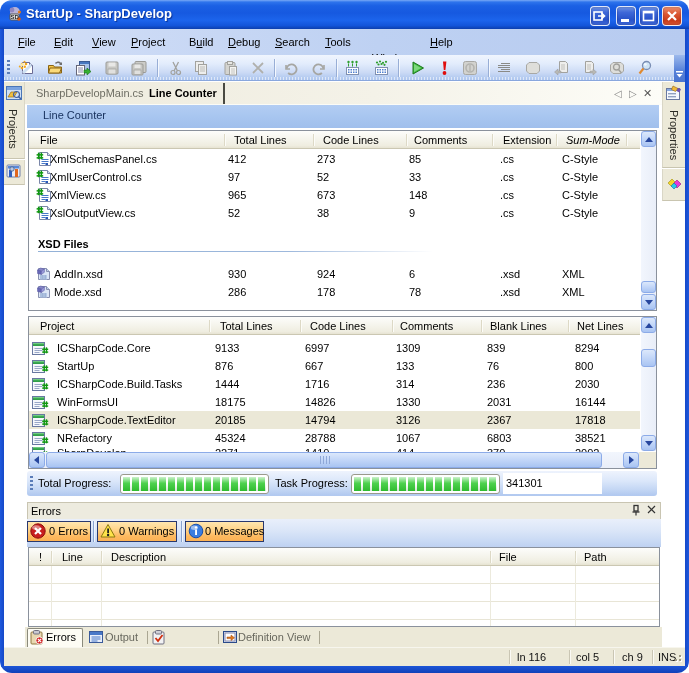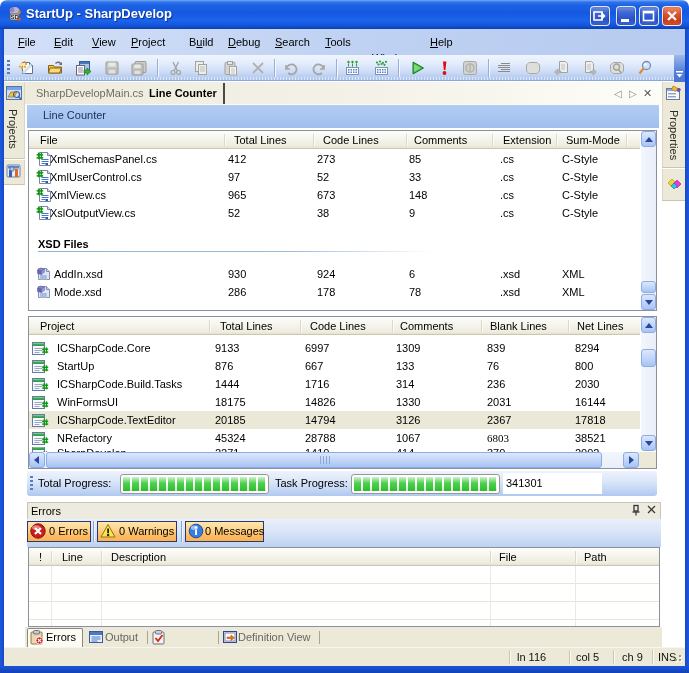--- a/index.html
+++ b/index.html
@@ -1,16 +1,16 @@
 <!DOCTYPE html>
 <html><head><meta charset="utf-8">
 <style>
 html,body{margin:0;padding:0;background:#fff;}
 *{box-sizing:border-box;}
-#win{position:relative;width:689px;height:673px;overflow:hidden;font-family:"Liberation Sans",sans-serif;font-size:11px;color:#000;background:#fff;}
+#win{position:relative;width:689px;height:673px;overflow:hidden;font-family:"Liberation Sans",sans-serif;font-size:11px;color:#000;background:#fff;border-radius:12px;}
 .ab{position:absolute;}
 
 #title{left:0;top:0;width:689px;height:29px;border-radius:7px 7px 0 0;
 background:linear-gradient(180deg,#79a9f6 0%,#2e74ec 7%,#1b60e4 20%,#1659e0 45%,#1c64ec 70%,#1355da 88%,#0e46bc 96%,#0c3eae 100%);}
 #bl{left:0;top:29px;width:4px;height:638px;background:linear-gradient(90deg,#1e59dd,#1548c8);}
 #br{left:685px;top:29px;width:4px;height:638px;background:linear-gradient(90deg,#1548c8,#1e59dd);}
 #bb{left:0;top:666px;width:689px;height:7px;background:linear-gradient(180deg,#1c55d8,#1141b8);}
 #ticon{left:7px;top:6px;width:16px;height:16px;}
 #ttext{left:26px;top:6px;font-size:13px;font-weight:bold;color:#fff;text-shadow:1px 1px 1px #0a3296;}
 .tbtn{top:6px;width:20px;height:20px;border:1px solid rgba(255,255,255,.85);border-radius:4px;
@@ -353,21 +353,21 @@
   <div class="hsep ab" style="left:313px;top:134px;height:12px;"></div>
   <div class="hsep ab" style="left:406px;top:134px;height:12px;"></div>
   <div class="hsep ab" style="left:492px;top:134px;height:12px;"></div>
   <div class="hsep ab" style="left:556px;top:134px;height:12px;"></div>
   <div class="hsep ab" style="left:626px;top:134px;height:12px;"></div>
   <div class="hl ab" style="left:40px;top:134px;">File</div>
   <div class="hl ab" style="left:234px;top:134px;">Total Lines</div>
   <div class="hl ab" style="left:323px;top:134px;">Code Lines</div>
   <div class="hl ab" style="left:414px;top:134px;">Comments</div>
   <div class="hl ab" style="left:503px;top:134px;">Extension</div>
-  <div class="hl ab" style="left:566px;top:134px;">Sum-Mode</div>
+  <div class="hl ab" style="left:566px;top:134px;font-style:italic;">Sum-Mode</div>
   <div class="ab" style="left:36px;top:151px;width:16px;height:16px;"><svg width="16" height="16">
         <path d="M3.5 1.5 h8 l3 3 v10 h-11 z" fill="#fff" stroke="#7a86a8"></path>
         <path d="M11.5 1.5 v3 h3" fill="#d4e0f0" stroke="#7a86a8"></path>
         <g stroke="#4878c8">
           <path d="M5.5 8.5h7M5.5 10.5h7M5.5 12.5h4"></path>
         </g>
         <rect x="9.5" y="12" width="2.5" height="2" fill="#2858b8"></rect>
         <g fill="#109810">
           <rect x="0.6" y="3.1" width="6.6" height="1.5"></rect>
           <rect x="0.6" y="6.1" width="6.6" height="1.5"></rect>
@@ -610,21 +610,21 @@
           <rect x="10.2" y="8.6" width="6" height="1.4"></rect>
           <rect x="10.2" y="11.4" width="6" height="1.4"></rect>
           <rect x="11.4" y="7.3" width="1.4" height="6"></rect>
           <rect x="13.8" y="7.3" width="1.4" height="6"></rect>
         </g>
       </svg></div>
   <div class="ab" style="left:57px;top:432px;">NRefactory</div>
   <div class="num ab" style="left:215px;top:432px;">45324</div>
   <div class="num ab" style="left:305px;top:432px;">28788</div>
   <div class="num ab" style="left:396px;top:432px;">1067</div>
-  <div class="num ab" style="left:487px;top:432px;font-family:Liberation Serif, serif;">6803</div>
+  <div class="num ab" style="left:487px;top:432px;">6803</div>
   <div class="num ab" style="left:575px;top:432px;">38521</div>
   <div class="ab" style="left:29px;top:447px;width:611px;height:5px;overflow:hidden;">
     <div class="ab" style="left:3px;top:-3px;width:17px;height:16px;"><svg width="17" height="16">
           <rect x="0.5" y="2.5" width="12" height="12" fill="#f6f8fc" stroke="#6878a0"></rect>
           <rect x="1" y="3" width="11" height="3" fill="#30a048"></rect>
           <rect x="1" y="3" width="11" height="1.2" fill="#70cc80"></rect>
           <g stroke="#9aa8c8">
             <path d="M2.5 8.5h8M2.5 10.5h8M2.5 12.5h5"></path>
           </g>
           <g fill="#109810">

